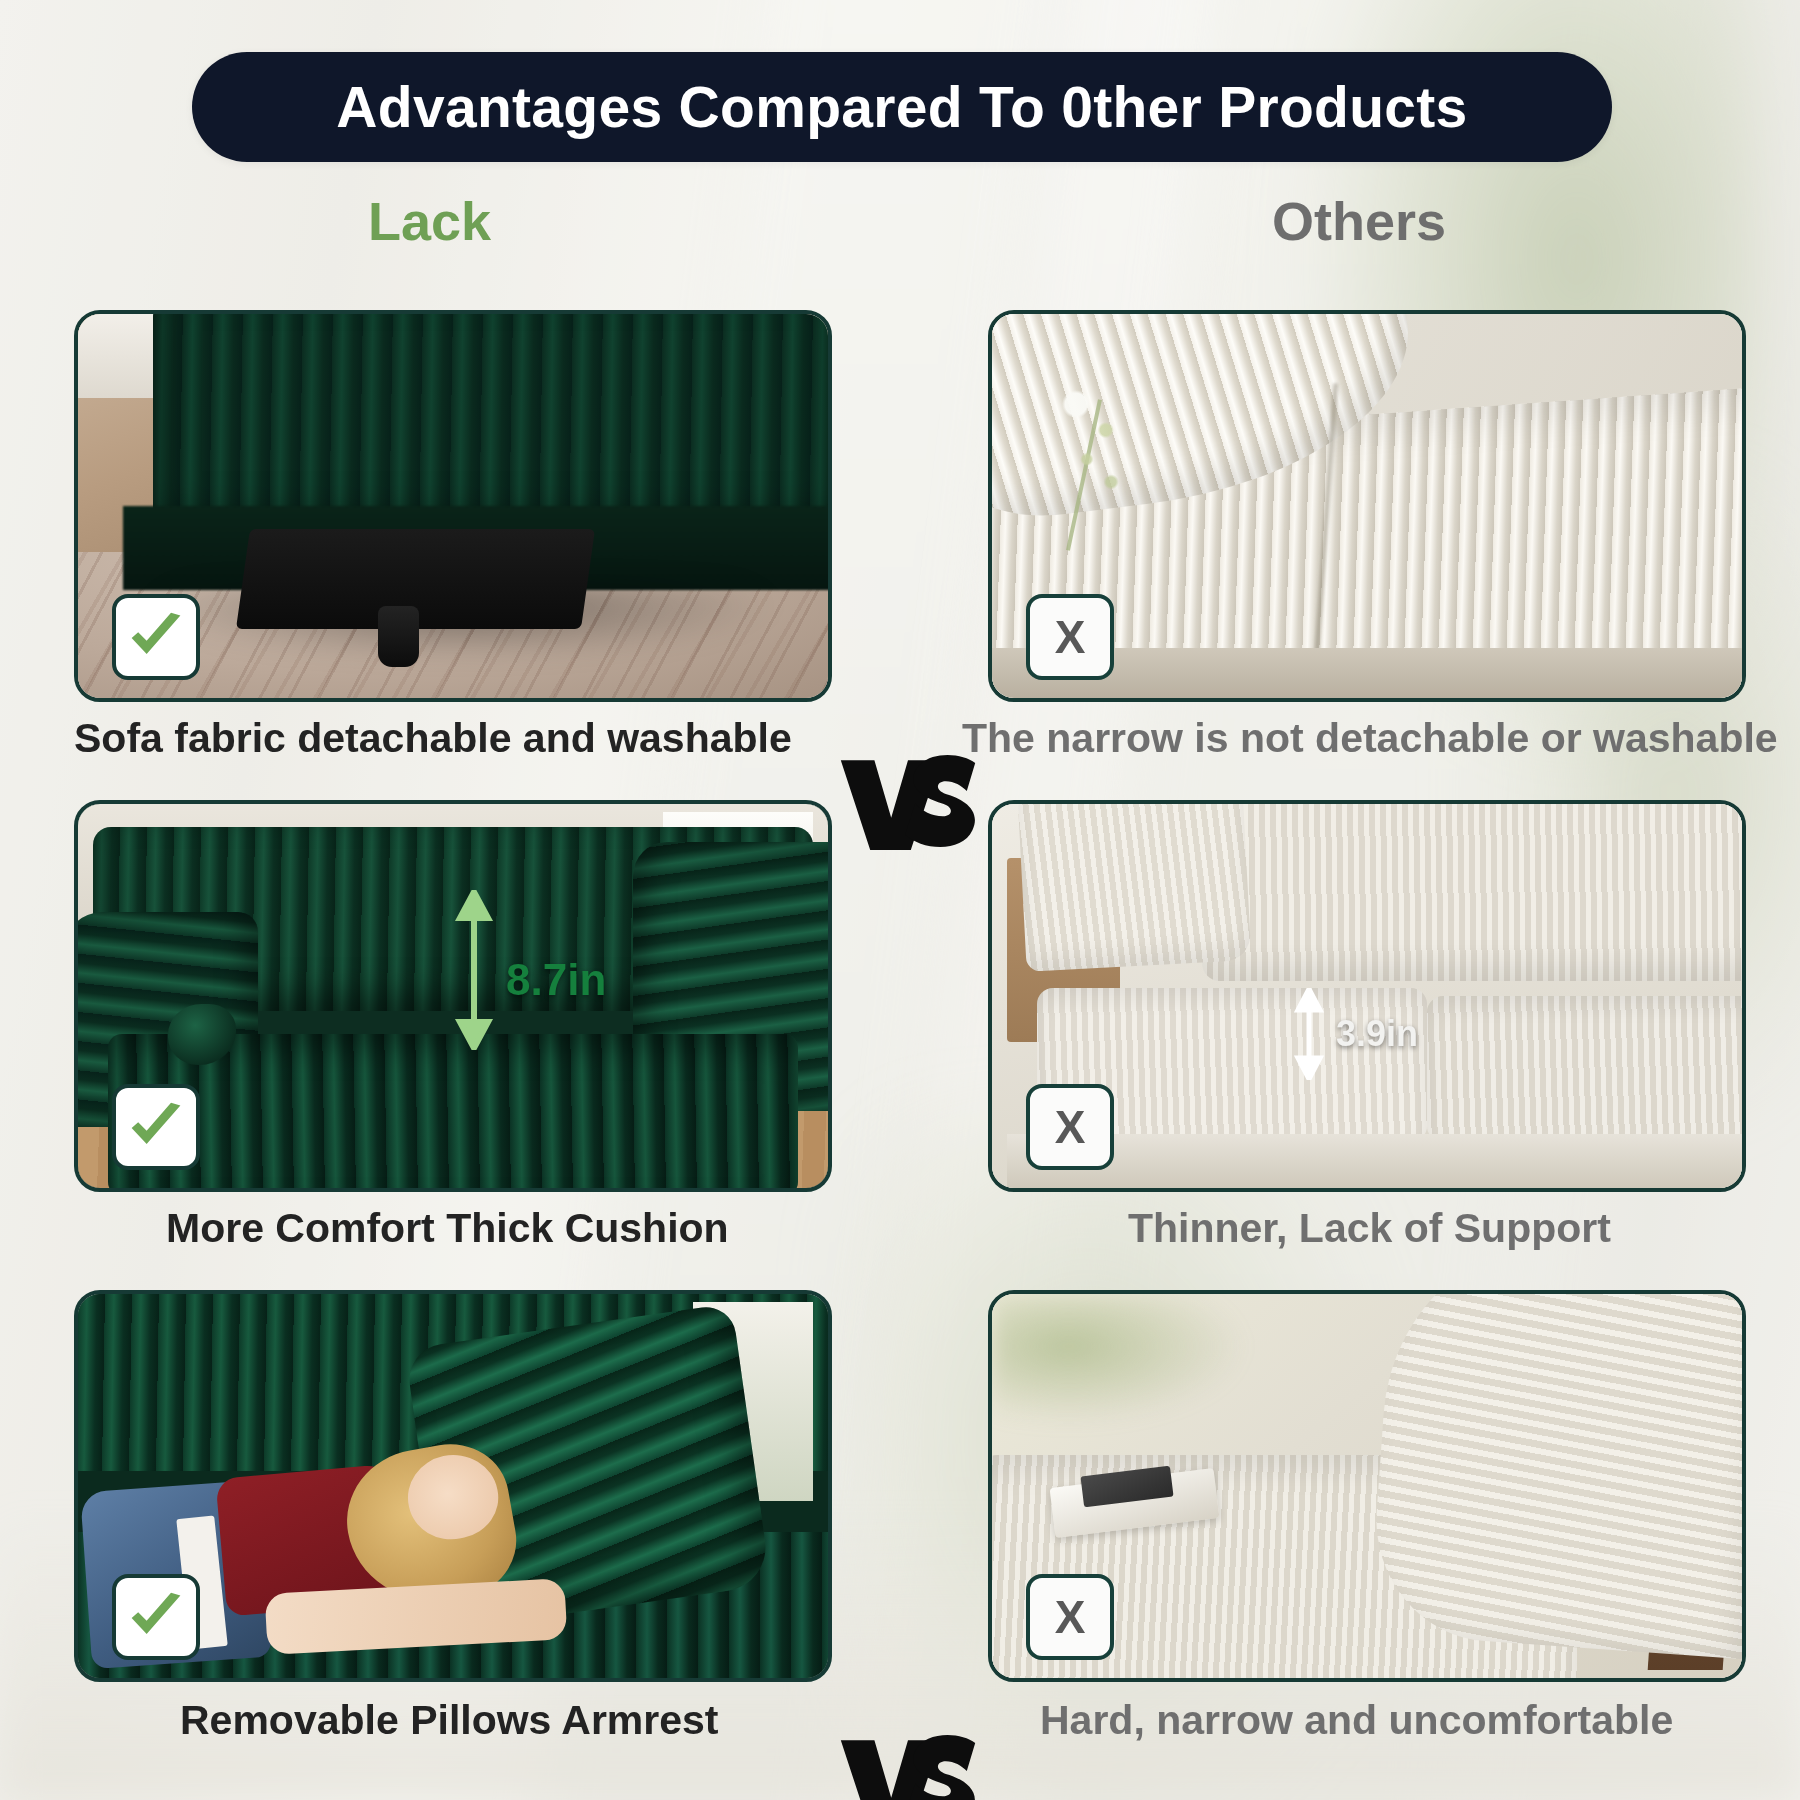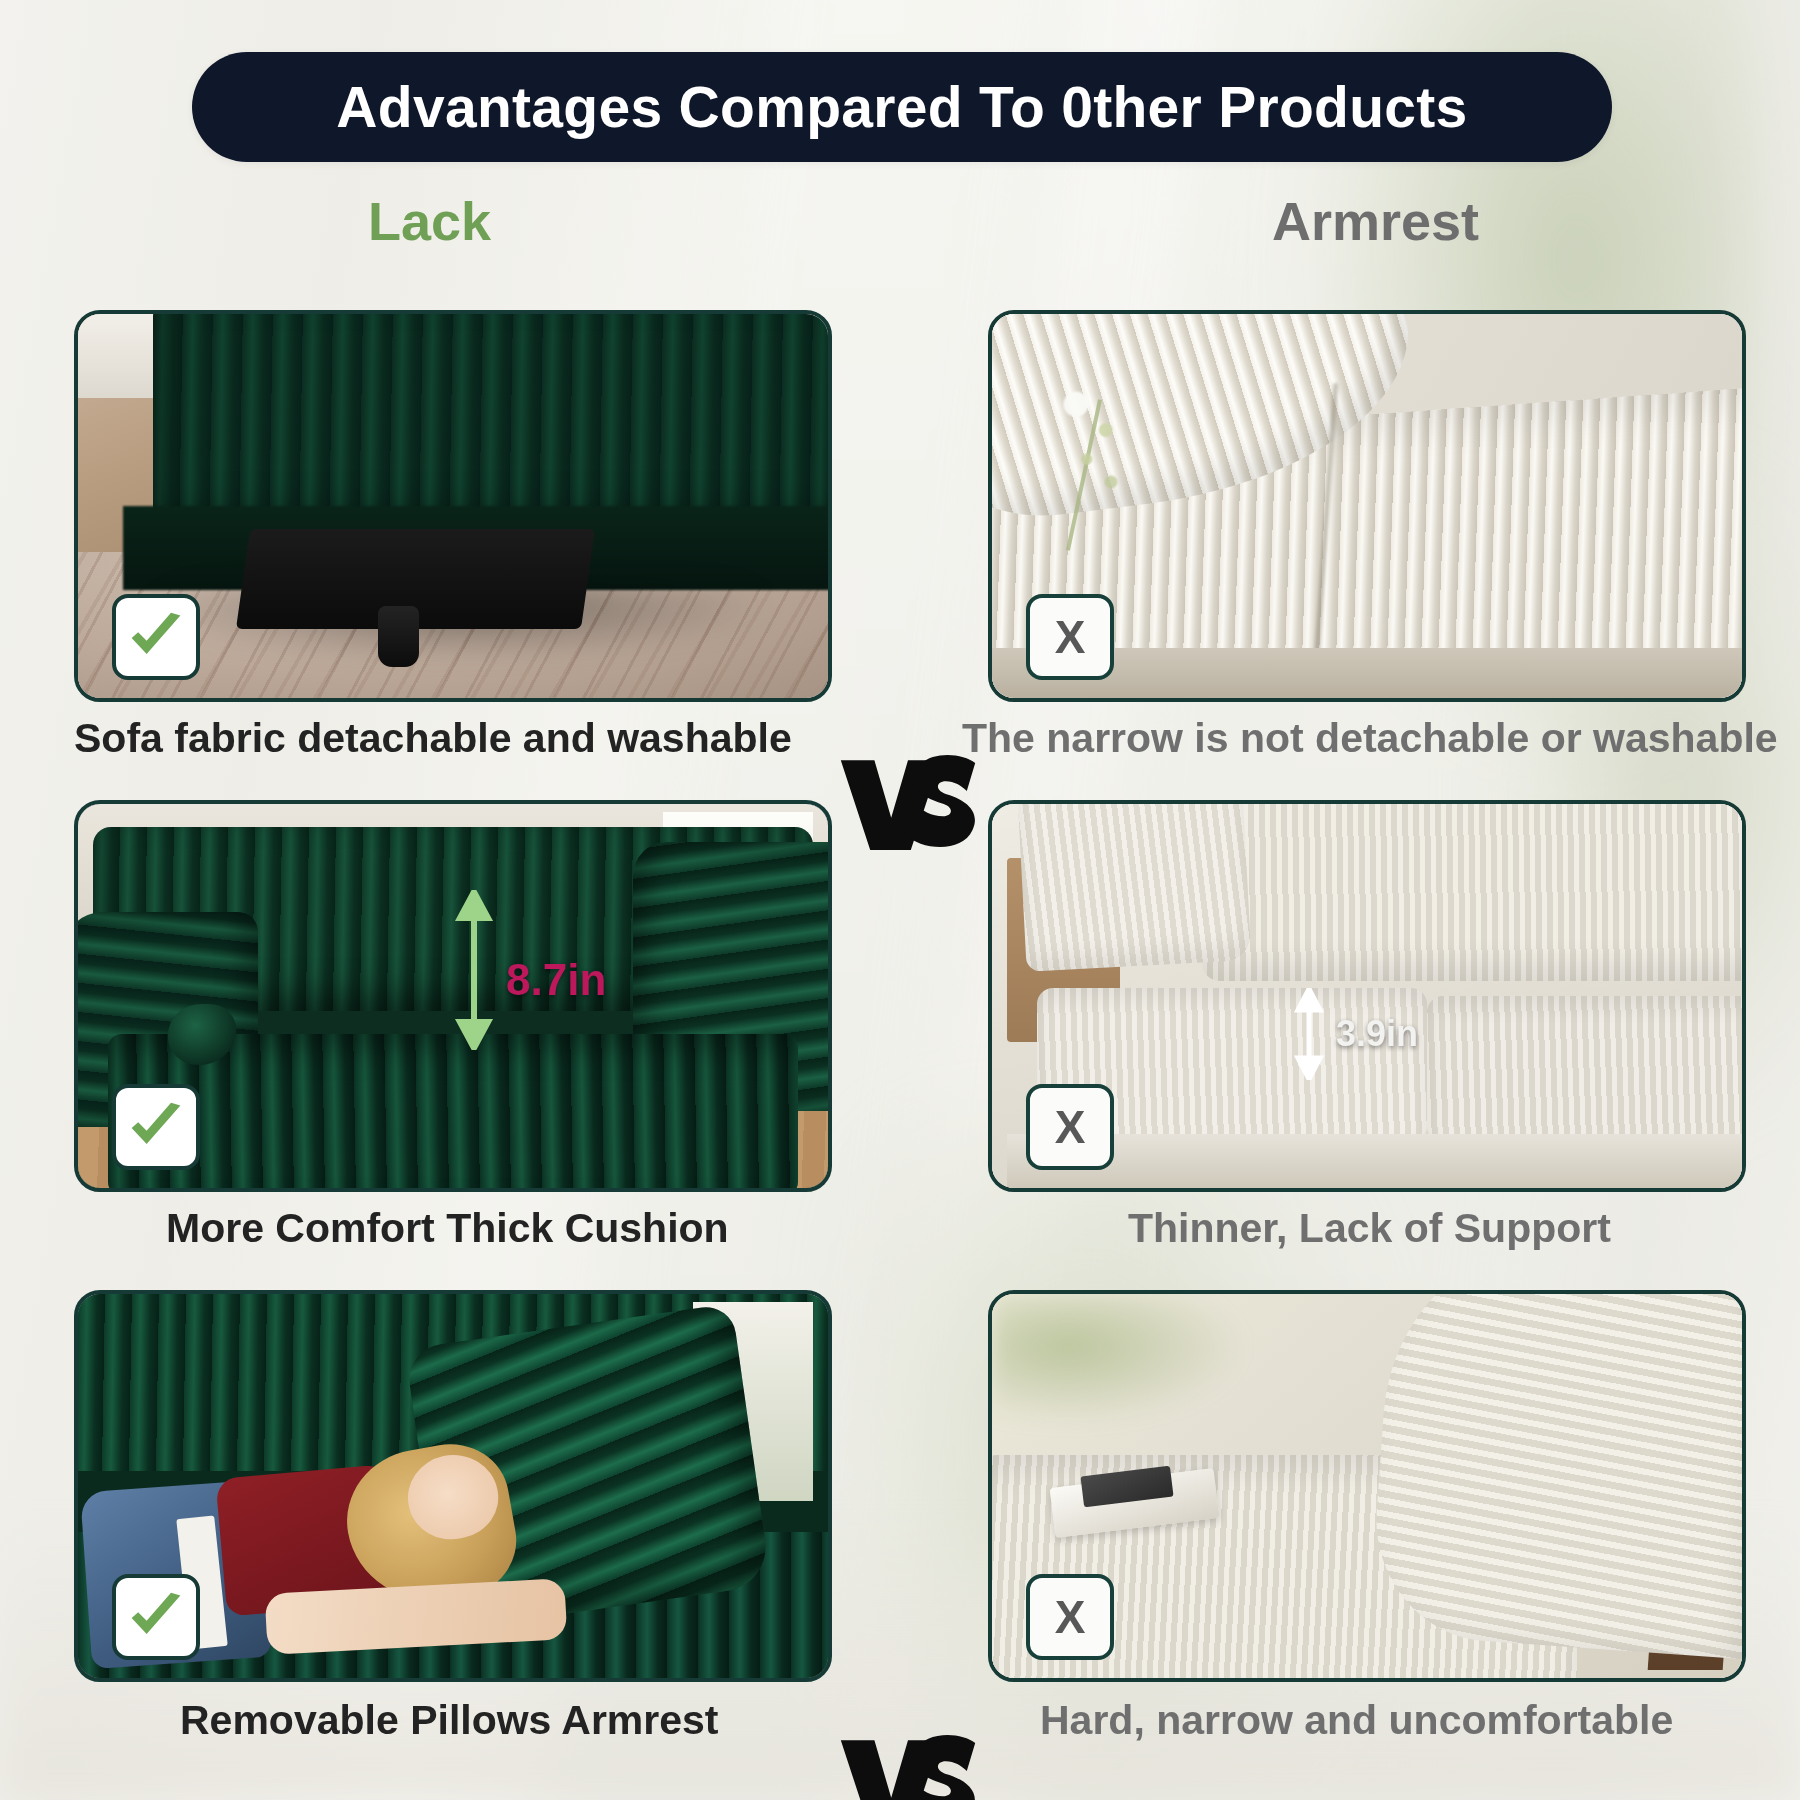--- a/index.html
+++ b/index.html
@@ -130,21 +130,21 @@
   .vs-2 { top:928px; }
   .vs svg { width:140px; height:110px; display:block; }
 
   
   .measure { position:absolute; z-index:5; display:flex; align-items:center; }
   .measure .mtext {
     font-size:44px; font-weight:700; line-height:1; margin-left:10px;
     text-shadow:0 2px 5px rgba(0,0,0,.45);
   }
   .m-ours   { left:452px;  top:890px; }
-  .m-ours .mtext  { color:#be185d;margin-top:20px; }
+  .m-ours .mtext  { color:#15803d;margin-top:20px; }
   .m-others { left:1292px; top:988px; }
   .m-others .mtext{ color:#f2f2f0; font-size:36px; }
 
   
 
   
   .ph-r1l { position:absolute; inset:0; background:#b9a89a; }
   .r1l-rug {
     position:absolute; left:0; bottom:0; width:100%; height:56%;
     background:
@@ -442,21 +442,21 @@
   <div class="bg-veil"></div>
 </div>
 
 <div class="page">
 
   <div class="title-banner">
     <div class="title-text">Advantages Compared To 0ther Products</div>
   </div>
 
   <div class="col-head ours">Lack</div>
-  <div class="col-head others">Armrest</div>
+  <div class="col-head others">Others</div>
 
   <div class="row row-1">
 
     <div class="card left">
       <div class="card-img ph-r1l">
         <div class="r1l-rug"></div>
         <div class="r1l-floor"></div>
         <div class="r1l-wall"></div>
         <div class="r1l-sofa"></div>
         <div class="r1l-skirt"></div>

